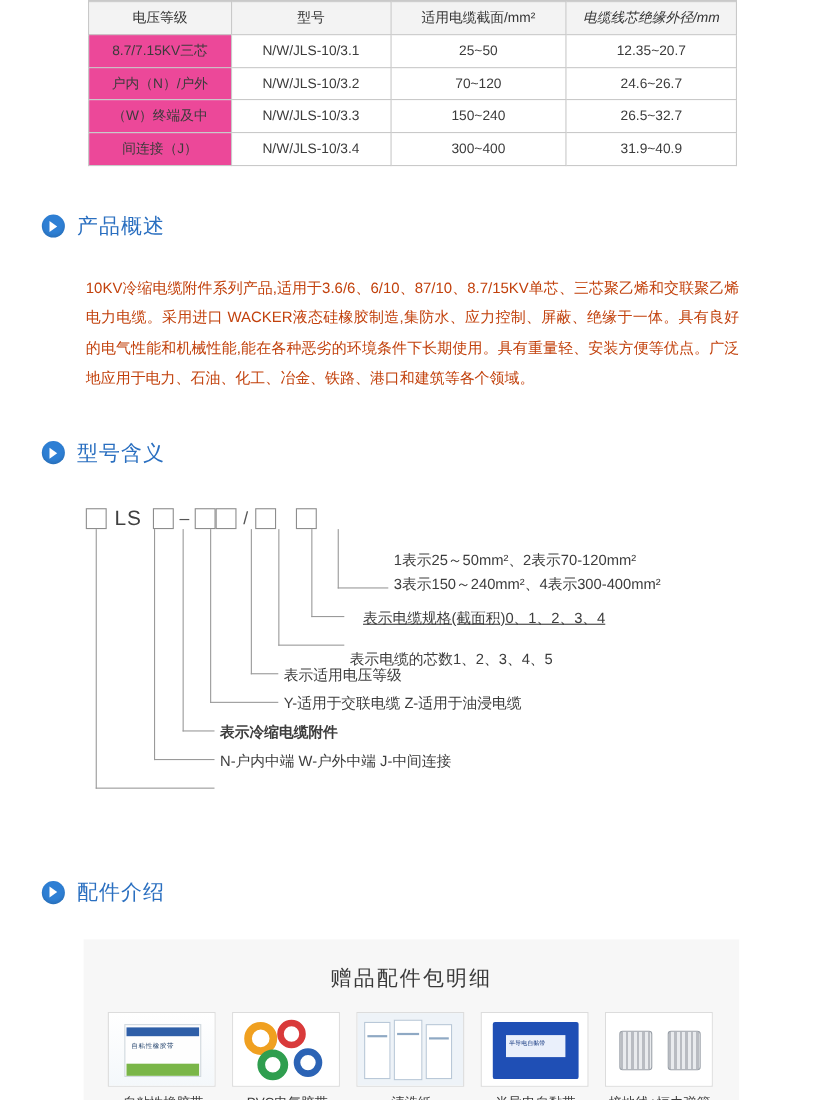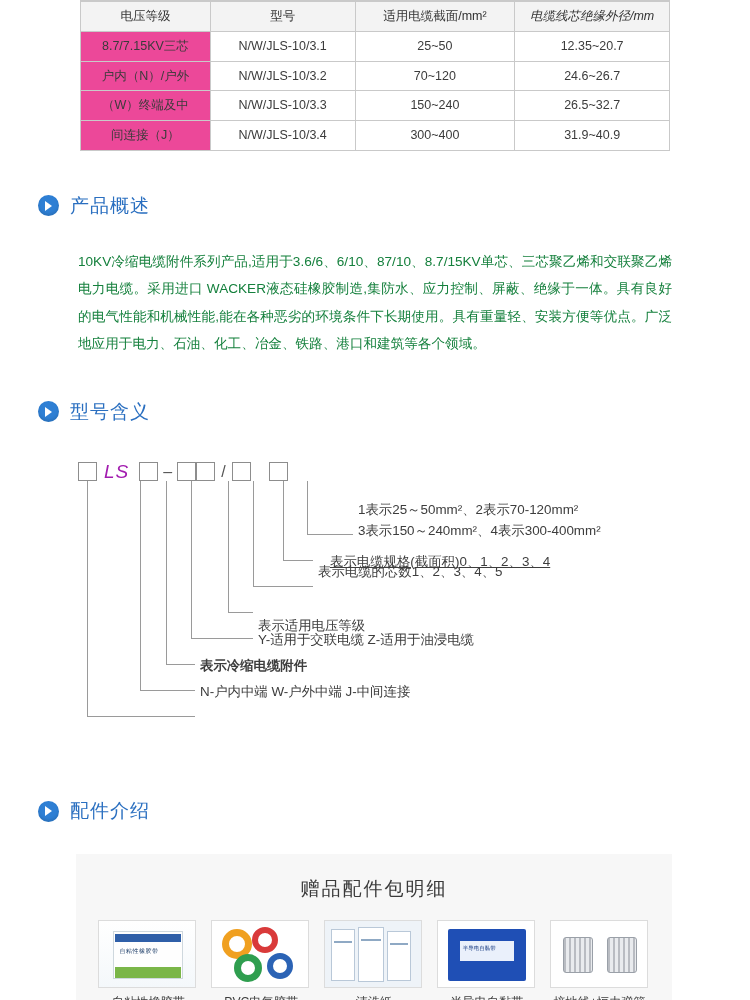--- a/index.html
+++ b/index.html
@@ -73,21 +73,21 @@
     letter-spacing: 1px;
     font-weight: normal;
   }
 
   
   .para {
     width: 594px;
     margin: 0 auto 0 78px;
     font-size: 13.6px;
     line-height: 2.0;
-    color: #15803d;
+    color: #c2410c;
     text-align: justify;
   }
 
   
   .model-box {
     position: relative;
     width: 600px;
     height: 320px;
     margin-left: 78px;
   }
@@ -99,24 +99,23 @@
     height: 26px;
   }
   .sq {
     width: 19px; height: 19px;
     border: 1px solid #8d8d8d;
     margin-right: 0px;
   }
   .lsword {
     font-size: 19px;
     line-height: 19px;
-    color: #a21caf;
+    color: #404040;
     margin: 0 10px 0 7px;
     letter-spacing: 1px;
-    font-style: italic;
   }
   .dash { font-size: 16px; line-height: 19px; margin: 0 5px; color:#555;}
   .slash { font-size: 16px; line-height: 19px; margin: 0 6px; color:#555;}
 
   
   .leader {
     position: absolute;
     border-left: 1px solid #9a9a9a;
     border-bottom: 1px solid #9a9a9a;
   }
@@ -287,22 +286,22 @@
   <div class="leader" style="left:150px;top:26px; height:132px; width:25px;"></div>
   <div class="leader" style="left:175px;top:26px; height:106px; width:60px;"></div>
   <div class="leader" style="left:205px;top:26px; height:80px;  width:30px;"></div>
   <div class="leader" style="left:229px;top:26px; height:54px;  width:46px;"></div>
 
   <div class="lbl two" style="left:280px; top:44px;">
     <div>1表示25～50mm²、2表示70-120mm²</div>
     <div>3表示150～240mm²、4表示300-400mm²</div>
   </div>
   <div class="lbl" style="left:252px; top:97px;text-decoration:underline;">表示电缆规格(截面积)0、1、2、3、4</div>
-  <div class="lbl" style="left:240px; top:107px;">表示电缆的芯数1、2、3、4、5</div>
-  <div class="lbl" style="left:180px; top:161px;">表示适用电压等级</div>
+  <div class="lbl" style="left:240px; top:135px;">表示电缆的芯数1、2、3、4、5</div>
+  <div class="lbl" style="left:180px; top:149px;">表示适用电压等级</div>
   <div class="lbl" style="left:180px; top:175px;">Y-适用于交联电缆 Z-适用于油浸电缆</div>
   <div class="lbl" style="left:122px; top:201px;font-weight:bold;">表示冷缩电缆附件</div>
   <div class="lbl" style="left:122px; top:227px;">N-户内中端 W-户外中端 J-中间连接</div>
 </div>
 
 <div class="section-head" style="margin-top:8px;">
   <span class="arrow-icon"></span>
   <h2 class="section-title">配件介绍</h2>
 </div>
 

